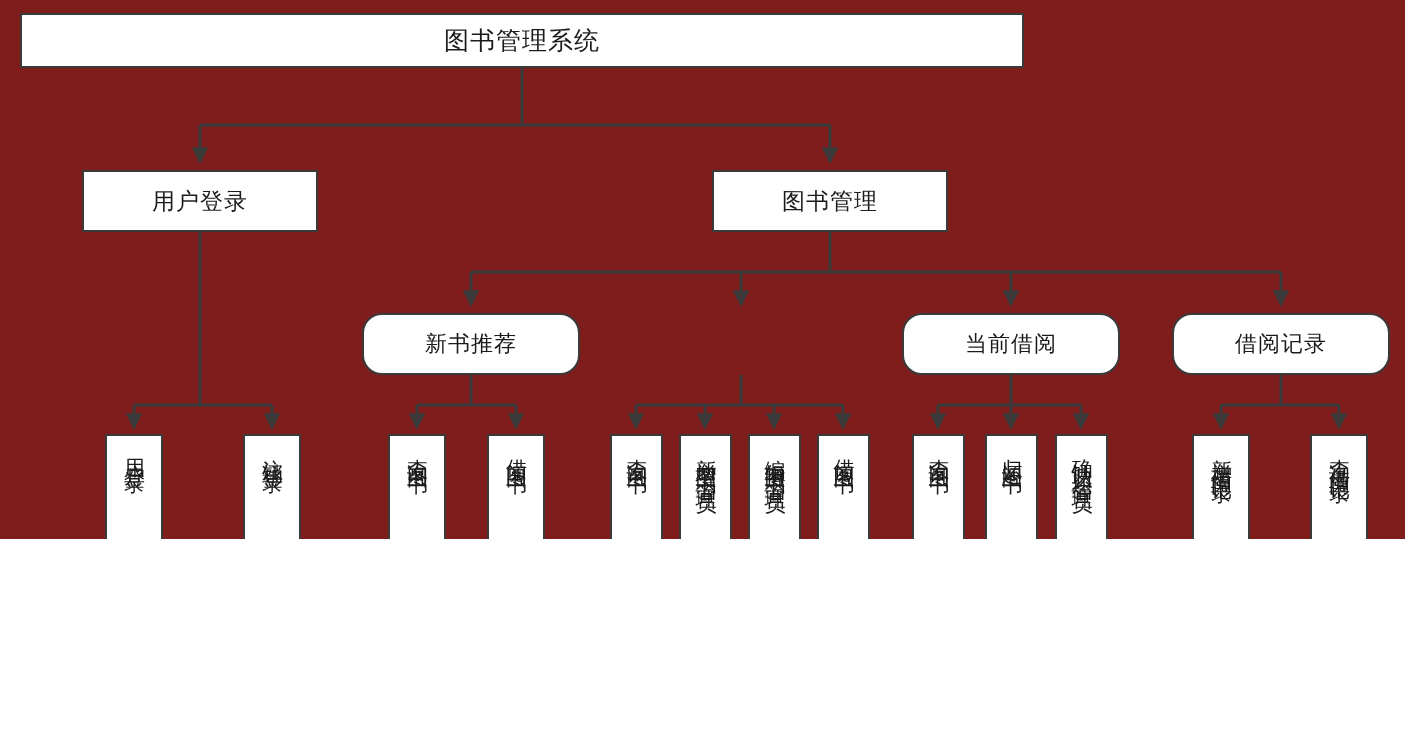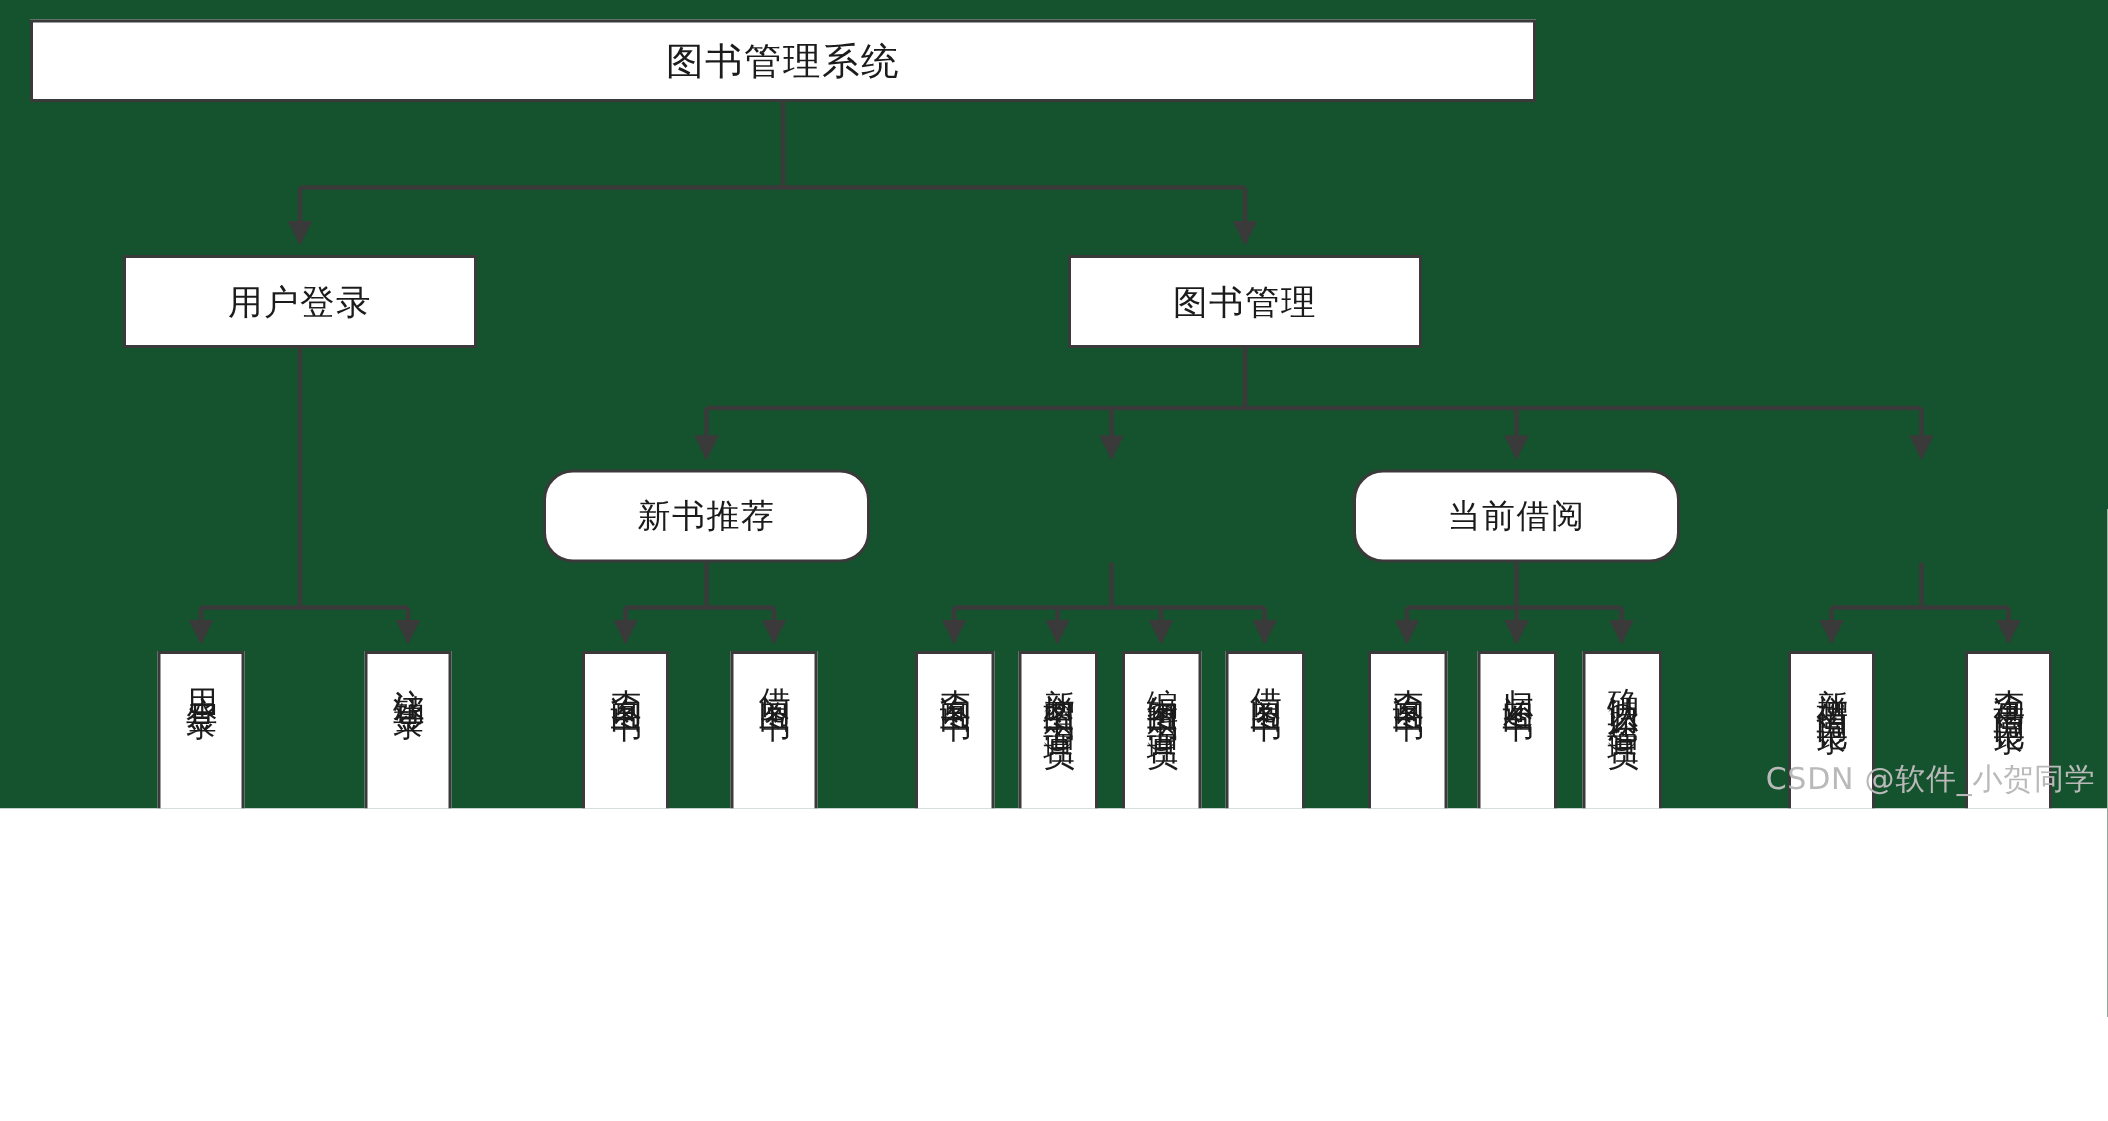--- a/index.html
+++ b/index.html
@@ -8,21 +8,21 @@
     padding: 0;
     background: #ffffff;
   }
   body {
     font-family: "DejaVu Sans", "Liberation Sans", sans-serif;
   }
   #diagram-root {
     position: relative;
     width: 1405px;
     height: 539px;
-    background: #14532d;
+    background: #7f1d1d;
     overflow: hidden;
   }
   #diagram-svg {
     position: absolute;
     left: 0;
     top: 0;
     width: 1405px;
     height: 747px;
   }
   .node {
@@ -139,20 +139,23 @@
   <div class="node level2-node" style="left: 712px; top: 170px; width: 236px; height: 62px; text-align: right;">
     <span class="node-label">图书管理</span>
   </div>
 
   <div class="node level3-node" style="left: 362px; top: 313px; width: 218px; height: 62px;">
     <span class="node-label">新书推荐</span>
   </div>
   <div class="node level3-node" style="left: 902px; top: 313px; width: 218px; height: 62px;">
     <span class="node-label">当前借阅</span>
   </div>
+  <div class="node level3-node" style="left: 1172px; top: 313px; width: 218px; height: 62px;">
+    <span class="node-label">借阅记录</span>
+  </div>
 
   <div class="node leaf-node" style="left: 105px; top: 434px; width: 58px; height: 300px;">
     <span class="leaf-label">用户登录</span>
   </div>
   <div class="node leaf-node" style="left: 243px; top: 434px; width: 58px; height: 300px;">
     <span class="leaf-label">注销登录</span>
   </div>
   <div class="node leaf-node" style="left: 388px; top: 434px; width: 58px; height: 300px;">
     <span class="leaf-label">查询图书</span>
   </div>
@@ -180,14 +183,13 @@
   <div class="node leaf-node" style="left: 1055px; top: 434px; width: 53px; height: 300px;">
     <span class="leaf-label">确认归还（管理员）</span>
   </div>
   <div class="node leaf-node" style="left: 1192px; top: 434px; width: 58px; height: 300px;">
     <span class="leaf-label">新增借阅记录</span>
   </div>
   <div class="node leaf-node" style="left: 1310px; top: 434px; width: 58px; height: 300px;">
     <span class="leaf-label">查询借阅记录</span>
   </div>
 
-  <div id="watermark">CSDN @软件_小贺同学</div>
 </div>
 
 </body></html>

